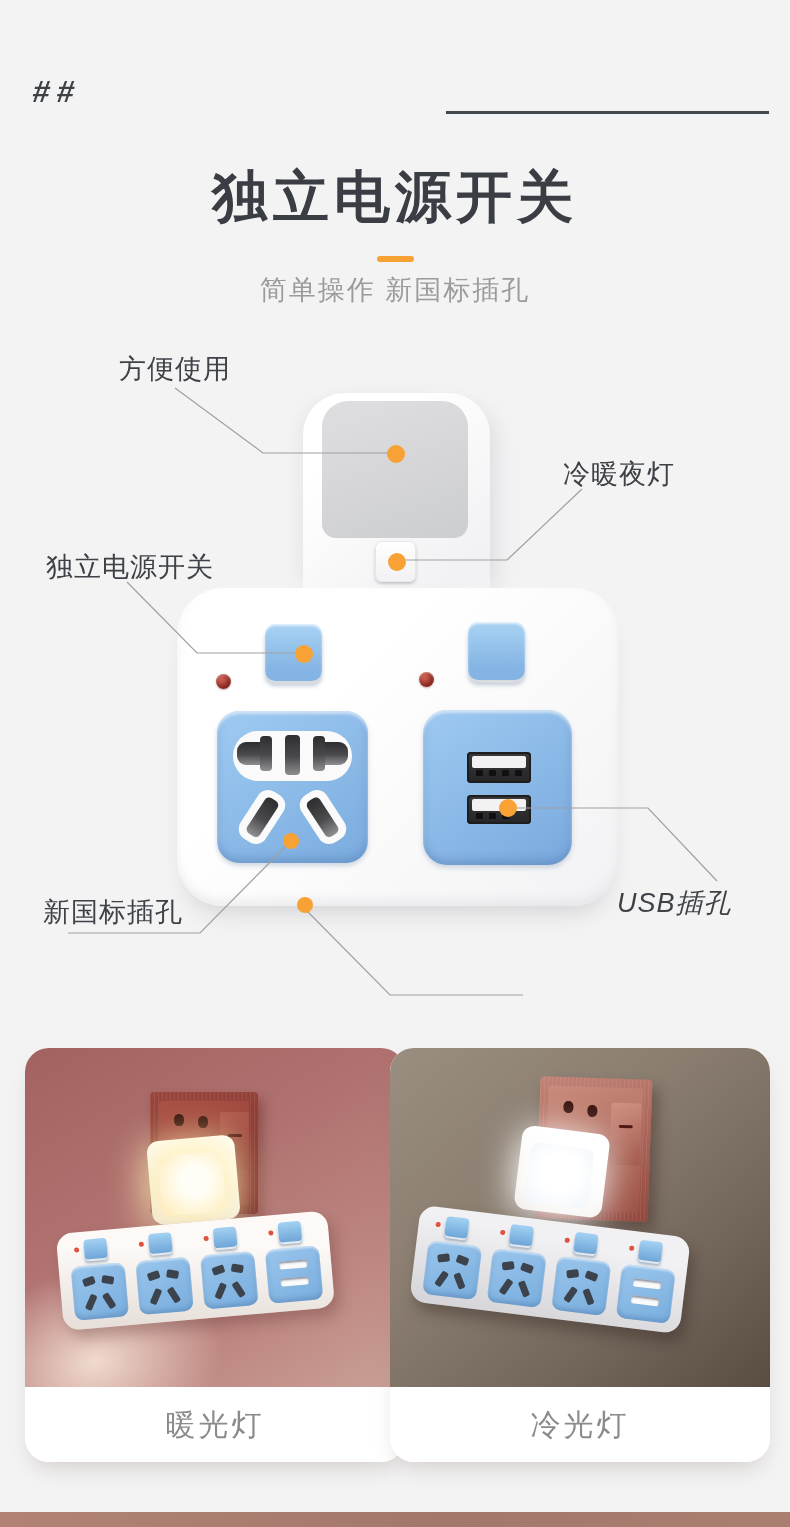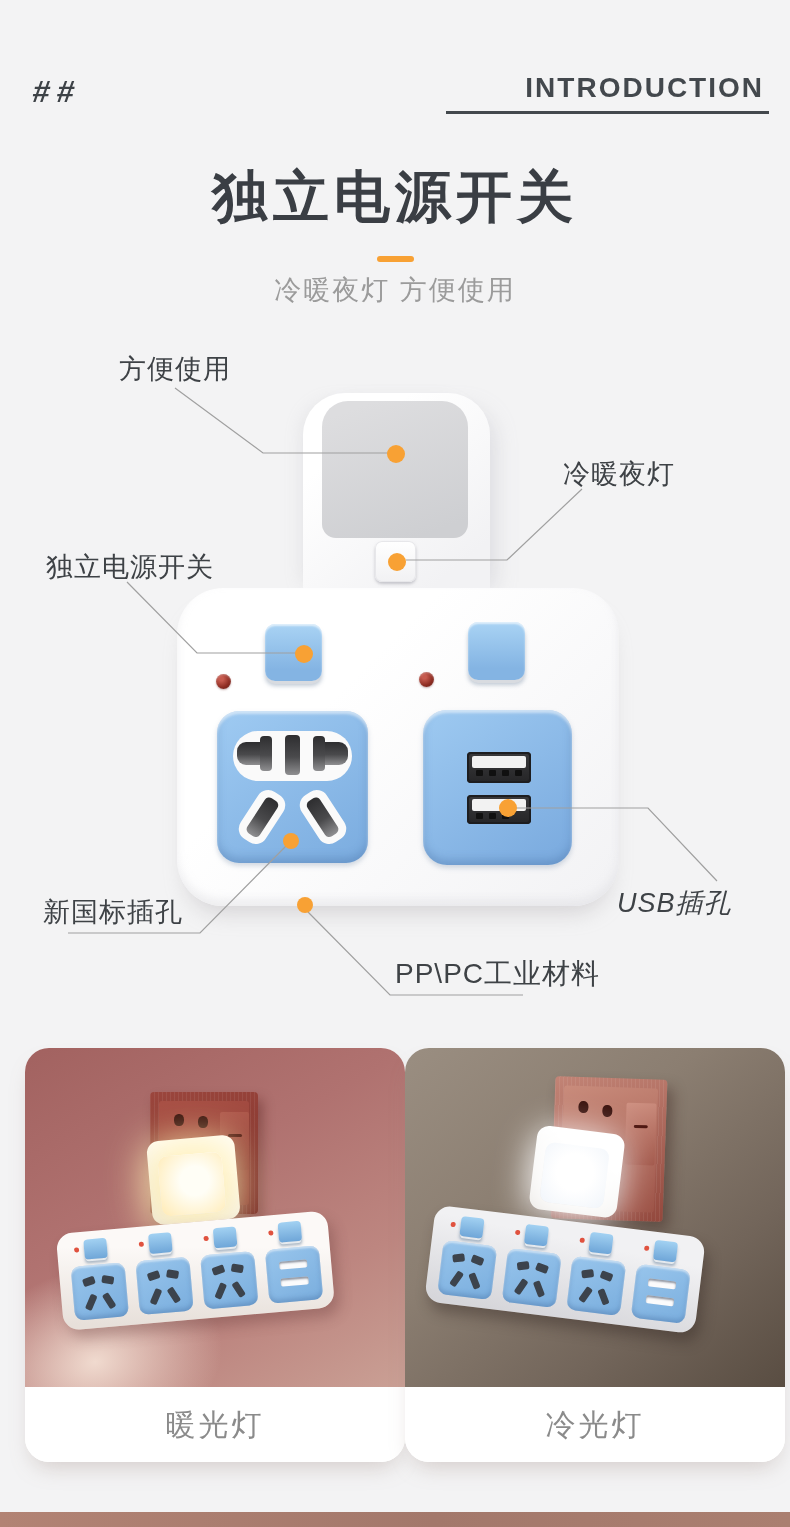--- a/index.html
+++ b/index.html
@@ -64,21 +64,21 @@
        border-radius:4px;box-shadow:inset 0 0 0 2px #1d1d1f;}
   .usb-port .bar{position:absolute;left:5px;top:4px;width:54px;height:12px;background:#f2f2f2;border-radius:2px;}
   .usb-port .pin{position:absolute;top:18px;width:7px;height:6px;background:#101010;border-radius:1px;}
   .p1{top:42px;height:31px;} .p2{top:85px;height:29px;}
 
   .overlay{position:absolute;left:0;top:0;z-index:20;pointer-events:none;}
 
   
   .photo-card{position:absolute;top:1048px;width:380px;height:414px;border-radius:24px;overflow:hidden;
       box-shadow:0 12px 22px -8px rgba(150,125,118,.35);background:#fff;}
-  .card-warm{left:25px;} .card-cold{left:405px;}
+  .card-warm{left:25px;} .card-cold{left:390px;}
   .photo{position:absolute;left:0;top:0;width:100%;height:339px;overflow:hidden;}
   .wall-warm{position:absolute;inset:0;background:linear-gradient(150deg,#a26260 0%,#b07270 40%,#bd8680 72%,#caA095 100%);}
   .wall-warm::after{content:"";position:absolute;left:-60px;bottom:-70px;width:260px;height:190px;
       background:radial-gradient(ellipse at center,rgba(246,228,216,.9) 0%,rgba(246,228,216,0) 70%);
       transform:rotate(-14deg);}
   .wall-cold{position:absolute;inset:0;background:linear-gradient(140deg,#9a8e81 0%,#8b7e71 38%,#72655a 72%,#594d42 100%);}
 
   .plate{position:absolute;border-radius:4px;}
   .plate::before{content:"";position:absolute;inset:0;border-radius:4px;
       background:repeating-linear-gradient(90deg,rgba(255,255,255,.07) 0 1px,rgba(0,0,0,0) 1px 4px);}
@@ -139,26 +139,25 @@
 
   .bottom-band{position:absolute;left:0;top:1512px;width:790px;height:15px;
       background:linear-gradient(90deg,#b28374 0%,#a3786b 55%,#aa7f70 100%);}
 </style>
 </head>
 <body>
 
 <div class="page">
 
   <div class="hash">##</div>
-  <div class="intro">INTRODUCTION</div>
   <div class="intro-rule"></div>
 
   <div class="title">独立电源开关</div>
   <div class="dash"></div>
-  <div class="subtitle">冷暖夜灯 方便使用</div>
+  <div class="subtitle">简单操作 新国标插孔</div>
 
   <div class="tower"></div>
   <div class="panel"></div>
   <div class="nswitch"></div>
   <div class="main-body"></div>
   <div class="blue-btn btn-left"></div>
   <div class="blue-btn btn-right"></div>
   <div class="led led-left"></div>
   <div class="led led-right"></div>
 
@@ -225,21 +224,20 @@
       <circle cx="508" cy="808" r="9"></circle>
       <circle cx="305" cy="905" r="8"></circle>
     </g>
   </svg>
 
   <div class="lbl lbl-nightlight">方便使用</div>
   <div class="lbl lbl-nightswitch">冷暖夜灯</div>
   <div class="lbl lbl-socket">新国标插孔</div>
   <div class="lbl lbl-powerswitch">独立电源开关</div>
   <div class="lbl lbl-usb">USB插孔</div>
-  <div class="lbl lbl-material">PP\PC工业材料</div>
 
   <div class="photo-card card-warm">
     <div class="photo">
       <div class="wall-warm"></div>
       <div class="plate plate-red">
         <div class="plate-inner"></div>
         <i class="hole" style="left:24px;top:22px"></i>
         <i class="hole" style="left:48px;top:24px"></i>
         <div class="pswitch">
             <div class="slit"></div>

